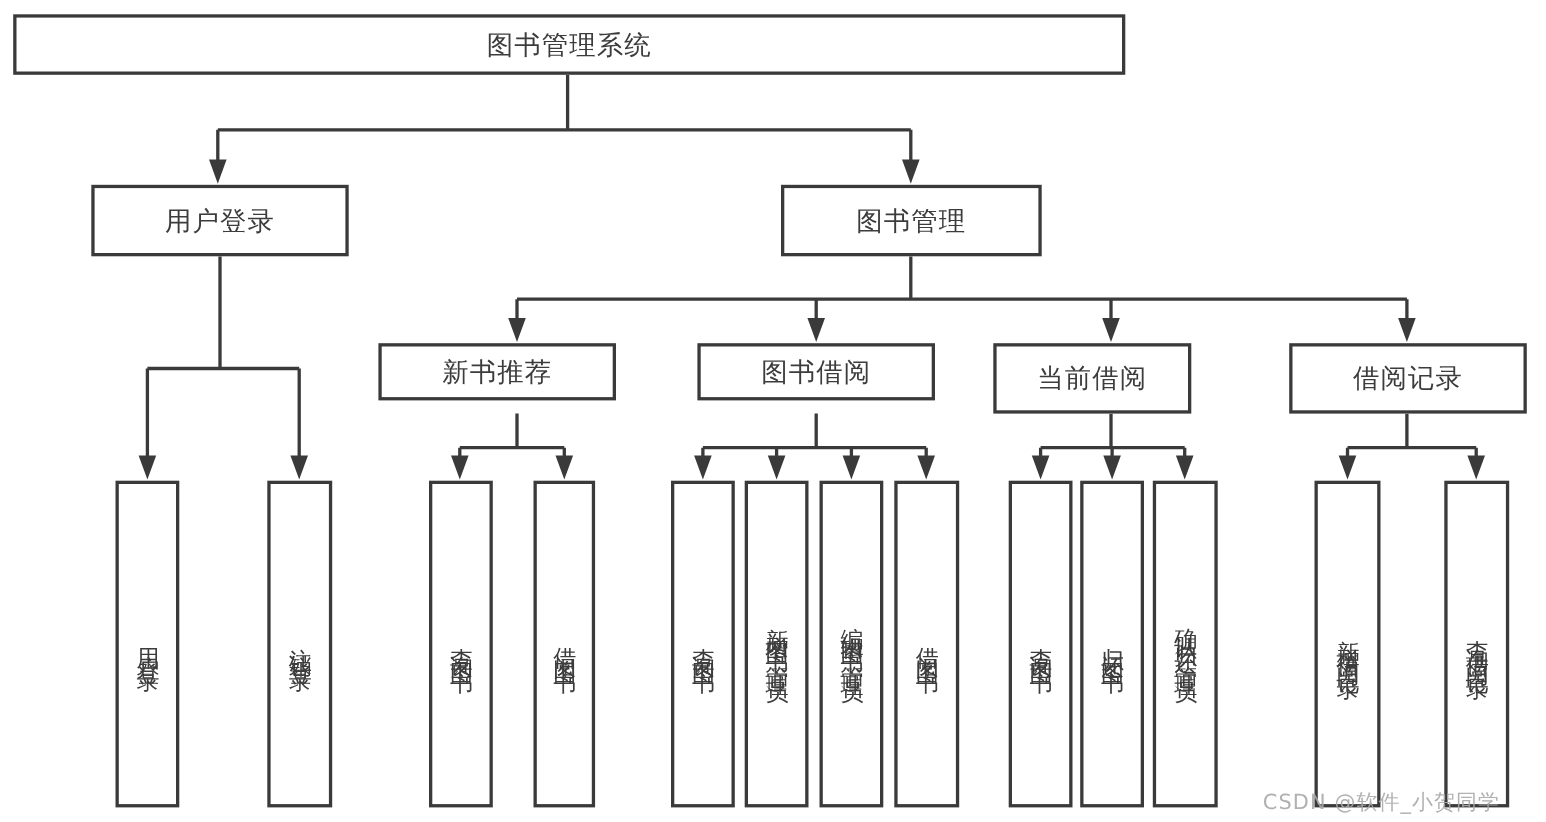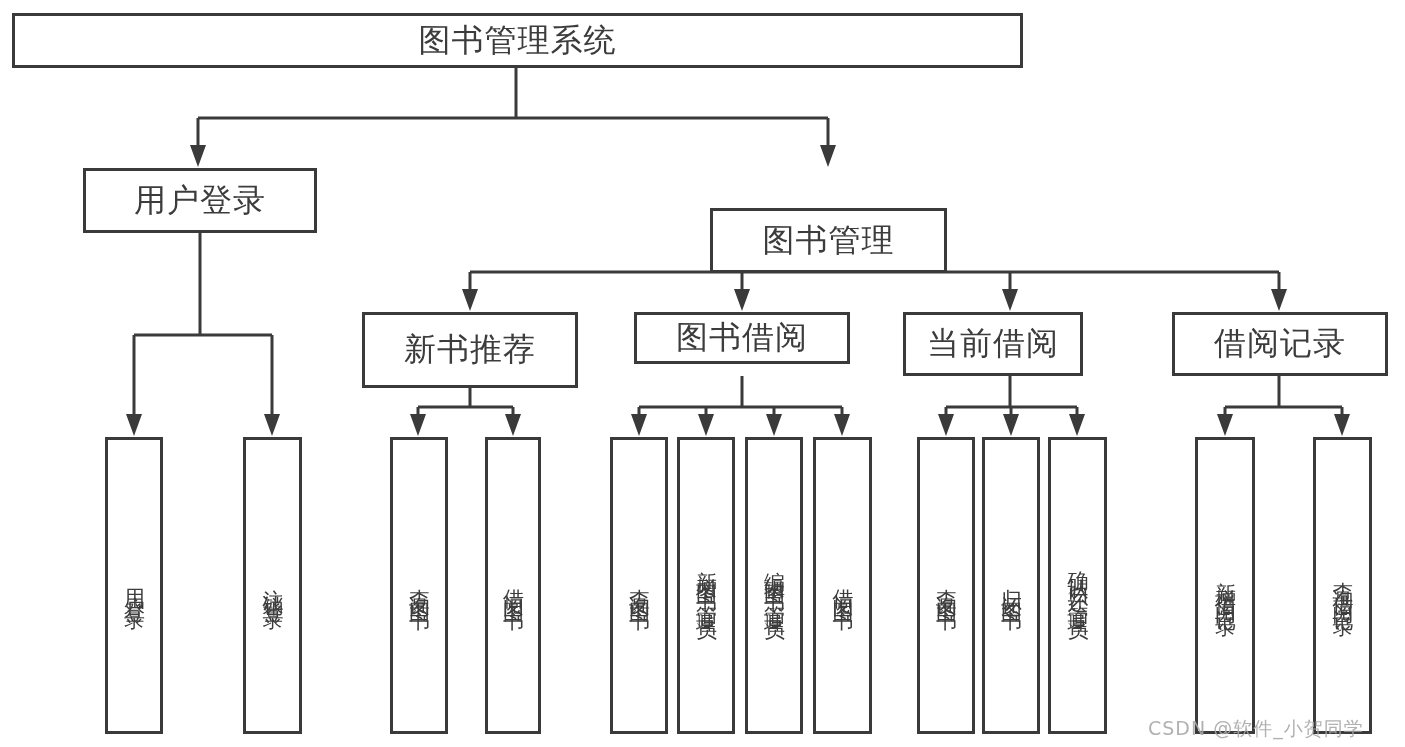--- a/index.html
+++ b/index.html
@@ -17,21 +17,21 @@
     width: 1405px; height: 747px;
   }
   .hbox {
     position: absolute;
     box-sizing: border-box;
     background: #ffffff;
     border: 3px solid #3a3a3a;
     display: flex;
     align-items: center;
     justify-content: center;
-    font-size: 32px;
+    font-size: 24px;
     color: #3c3c3c;
     letter-spacing: 1px;
     white-space: nowrap;
   }
   .vbox {
     position: absolute;
     box-sizing: border-box;
     background: #ffffff;
     border: 3px solid #3a3a3a;
     display: flex;
@@ -95,23 +95,23 @@
       M946 436 L938 414 L954 414 Z
       M1011 436 L1003 414 L1019 414 Z
       M1077 436 L1069 414 L1085 414 Z
       M1225 436 L1217 414 L1233 414 Z
       M1342 436 L1334 414 L1350 414 Z"></path>
   </svg>
 
   <div class="hbox" style="left:12px; top:13px; width:1011px; height:55px;">图书管理系统</div>
 
   <div class="hbox" style="left:83px; top:168px; width:234px; height:65px;">用户登录</div>
-  <div class="hbox" style="left:710px; top:168px; width:237px; height:65px;margin-top:40px;">图书管理</div>
+  <div class="hbox" style="left:710px; top:168px; width:237px; height:65px;">图书管理</div>
 
-  <div class="hbox" style="left:362px; top:312px; width:216px; height:76px;">新书推荐</div>
+  <div class="hbox" style="left:344px; top:312px; width:216px; height:52px;">新书推荐</div>
   <div class="hbox" style="left:634px; top:312px; width:216px; height:52px;">图书借阅</div>
   <div class="hbox" style="left:903px; top:312px; width:180px; height:64px;">当前借阅</div>
   <div class="hbox" style="left:1172px; top:312px; width:216px; height:64px;font-family:Liberation Serif, serif;">借阅记录</div>
 
   <div class="vbox" style="left:105px; top:437px; width:58px; height:297px;">用户登录</div>
   <div class="vbox" style="left:243px; top:437px; width:59px; height:297px;">注销登录</div>
 
   <div class="vbox" style="left:390px; top:437px; width:58px; height:297px;">查询图书</div>
   <div class="vbox" style="left:485px; top:437px; width:56px; height:297px;">借阅图书</div>
 

